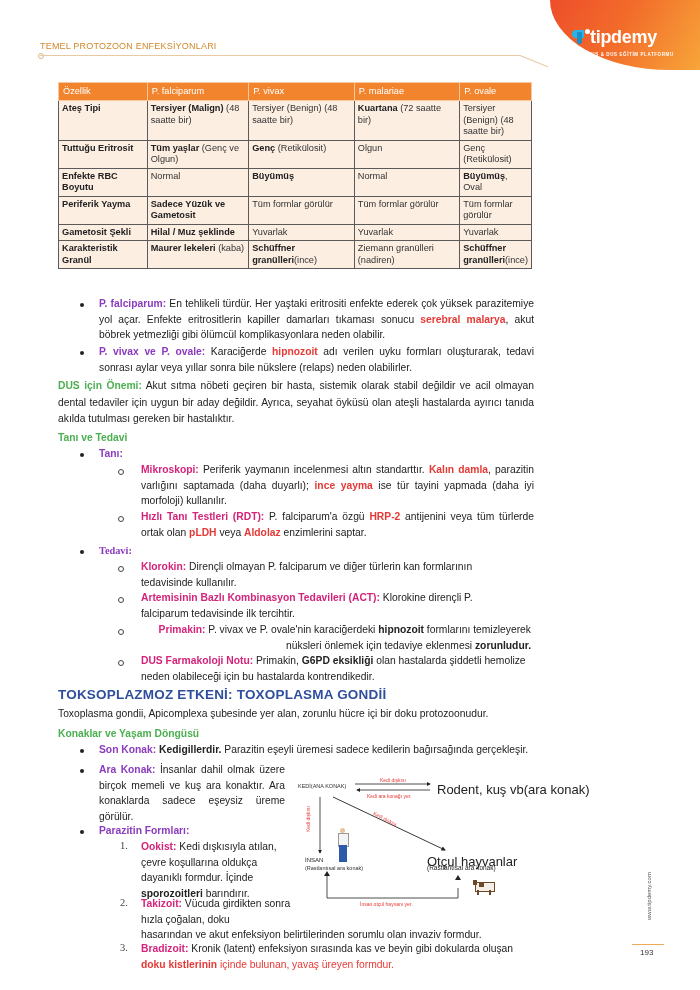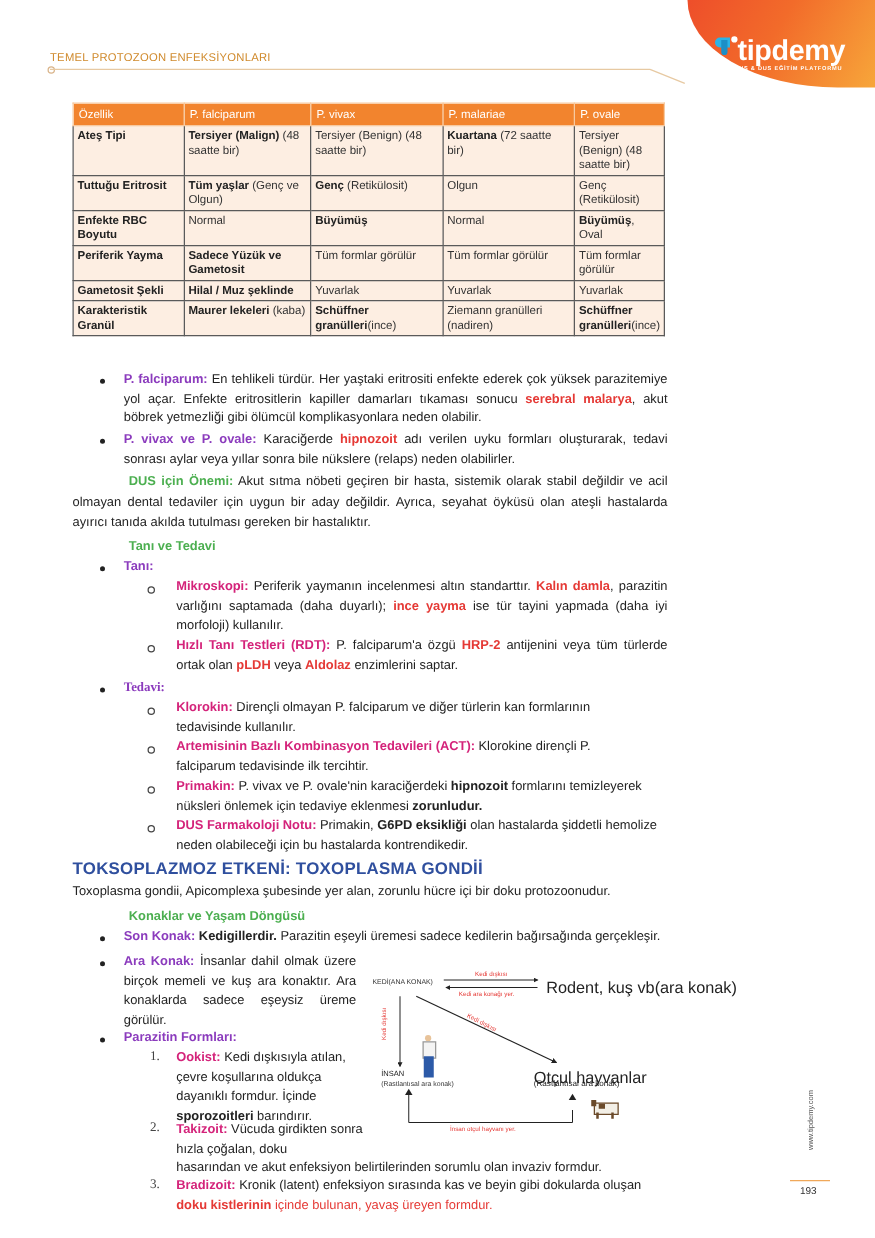--- a/index.html
+++ b/index.html
@@ -20,21 +20,21 @@
     position: absolute; left: 520px; top: 55px; width: 30px; height: 1px; background: #e7c9a2;
     transform: rotate(22deg); transform-origin: left center;
   }
   .header-dot { position:absolute; left:38px; top:53px; width:4px; height:4px; border:1px solid #d9b48a; border-radius:50%; background:#fff; }
   .brand {
     position: absolute; right: 0; top: 0; width: 150px; height: 70px;
     background: linear-gradient(120deg, #ee4e2a 0%, #f26b2a 45%, #f7a63a 100%);
     border-bottom-left-radius: 120px 70px;
   }
   .brand-name {
-    position: absolute; left: 40px; top: 27px; color: #fff; font-size: 23px; font-weight: bold; letter-spacing: -0.3px;
+    position: absolute; left: 40px; top: 27px; color: #fff; font-size: 18px; font-weight: bold; letter-spacing: -0.3px;
   }
   .brand-mark { position:absolute; left:22px; top:30px; width:12px; height:8px; background:#2bb3e6; border-radius:4px 0 0 4px; }
   .brand-mark2 { position:absolute; left:27px; top:32px; width:5px; height:12px; background:#1c8fc6; border-radius:0 0 3px 3px; }
   .brand-mark3 { position:absolute; left:35px; top:29px; width:5px; height:5px; background:#fff; border-radius:50%; }
   .brand-tag {
     position: absolute; left: 38px; top: 52px; color: #fff; font-size: 4.5px; letter-spacing: 0.6px; font-weight: bold;
   }
 
   table.cmp {
     position: absolute; left: 58px; top: 82px; width: 474px;
@@ -51,21 +51,21 @@
   table.cmp td.rowhead { font-weight: bold; color: #222; }
   table.cmp .b { font-weight: bold; color: #222; }
 
   .body-text { position: absolute; left: 58px; width: 476px; font-size: 10.3px; line-height: 15.5px; color: #222; text-align: justify; }
   .dot { position:absolute; width:4px; height:4px; background:#222; border-radius:50%; }
   .circ { position:absolute; width:4px; height:4px; border:1px solid #444; border-radius:50%; }
   .purple { color: #8b3bbd; font-weight: bold; }
   .magenta { color: #d4237a; font-weight: bold; }
   .red { color: #e53935; font-weight: bold; }
   .redn { color: #e53935; }
-  .green { color: #4caf50; font-weight: bold; margin-left: 45px; }
+  .green { color: #4caf50; font-weight: bold; }
   .bold { font-weight: bold; }
   .section-title { position:absolute; left:58px; font-size: 13.5px; font-weight: bold; color: #2f4f9e; letter-spacing: 0.2px; }
   .num { position:absolute; font-family: "Liberation Serif", serif; font-size: 10.5px; color:#444; }
 
   .diagram { position: absolute; left: 295px; top: 770px; width: 245px; height: 140px; }
   .diagram .lbl { position:absolute; font-size: 5.5px; color:#333; white-space:nowrap; }
   .diagram .lblr { position:absolute; font-size: 5px; color:#e53935; white-space:nowrap; }
   .diagram .big { position:absolute; font-size: 13px; color:#222; white-space:nowrap; }
 
   .side-url { position:absolute; left: 646px; top: 920px; transform: rotate(-90deg); transform-origin: left top; font-size: 6px; color:#555; white-space:nowrap; }
@@ -164,21 +164,21 @@
 <div class="dot" style="left:80px; top:550px;"></div>
 <div class="body-text purple" style="left:99px; top:543px;font-family:Liberation Serif, serif;">Tedavi:</div>
 
 <div class="circ" style="left:118px; top:566px;"></div>
 <div class="body-text" style="left:141px; width:380px; top:559px; text-align:left;"><span class="magenta">Klorokin:</span><span> Dirençli olmayan P. falciparum ve diğer türlerin kan formlarının tedavisinde kullanılır.</span></div>
 
 <div class="circ" style="left:118px; top:597px;"></div>
 <div class="body-text" style="left:141px; width:360px; top:590px; text-align:left;"><span class="magenta">Artemisinin Bazlı Kombinasyon Tedavileri (ACT):</span><span> Klorokine dirençli P. falciparum tedavisinde ilk tercihtir.</span></div>
 
 <div class="circ" style="left:118px; top:629px;"></div>
-<div class="body-text" style="left:141px; width:390px; top:622px; text-align:left;"><span class="magenta">Primakin:</span><span> P. vivax ve P. ovale'nin karaciğerdeki </span><span class="bold">hipnozoit</span><span> formlarını temizleyerek nüksleri önlemek için tedaviye eklenmesi </span><span class="bold">zorunludur.</span></div>
+<div class="body-text" style="left:141px; width:390px; top:622px; text-align:right;"><span class="magenta">Primakin:</span><span> P. vivax ve P. ovale'nin karaciğerdeki </span><span class="bold">hipnozoit</span><span> formlarını temizleyerek nüksleri önlemek için tedaviye eklenmesi </span><span class="bold">zorunludur.</span></div>
 
 <div class="circ" style="left:118px; top:660px;"></div>
 <div class="body-text" style="left:141px; width:393px; top:653px; text-align:left;"><span class="magenta">DUS Farmakoloji Notu:</span><span> Primakin, </span><span class="bold">G6PD eksikliği</span><span> olan hastalarda şiddetli hemolize neden olabileceği için bu hastalarda kontrendikedir.</span></div>
 
 <div class="section-title" style="top:687px;">TOKSOPLAZMOZ ETKENİ: TOXOPLASMA GONDİİ</div>
 <div class="body-text" style="top:706px; text-align:left;">Toxoplasma gondii, Apicomplexa şubesinde yer alan, zorunlu hücre içi bir doku protozoonudur.</div>
 <div class="body-text green" style="top:726px;">Konaklar ve Yaşam Döngüsü</div>
 
 <div class="dot" style="left:80px; top:749px;"></div>
 <div class="body-text" style="left:99px; width:440px; top:742px; text-align:left;"><span class="purple">Son Konak:</span><span class="bold"> Kedigillerdir.</span><span> Parazitin eşeyli üremesi sadece kedilerin bağırsağında gerçekleşir.</span></div>

